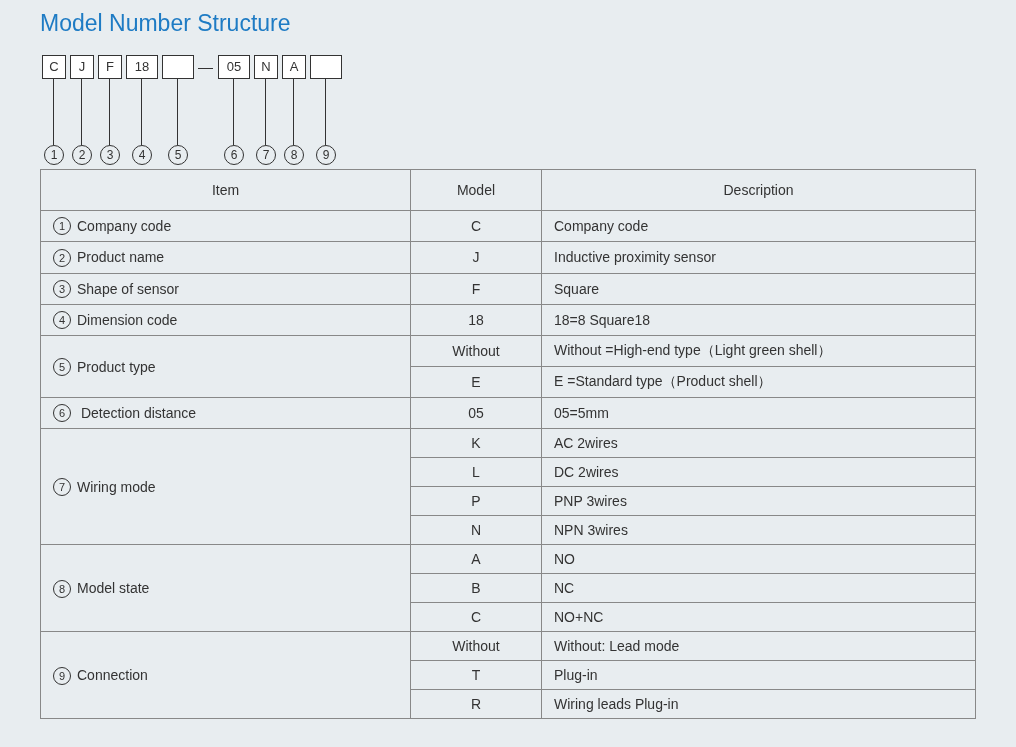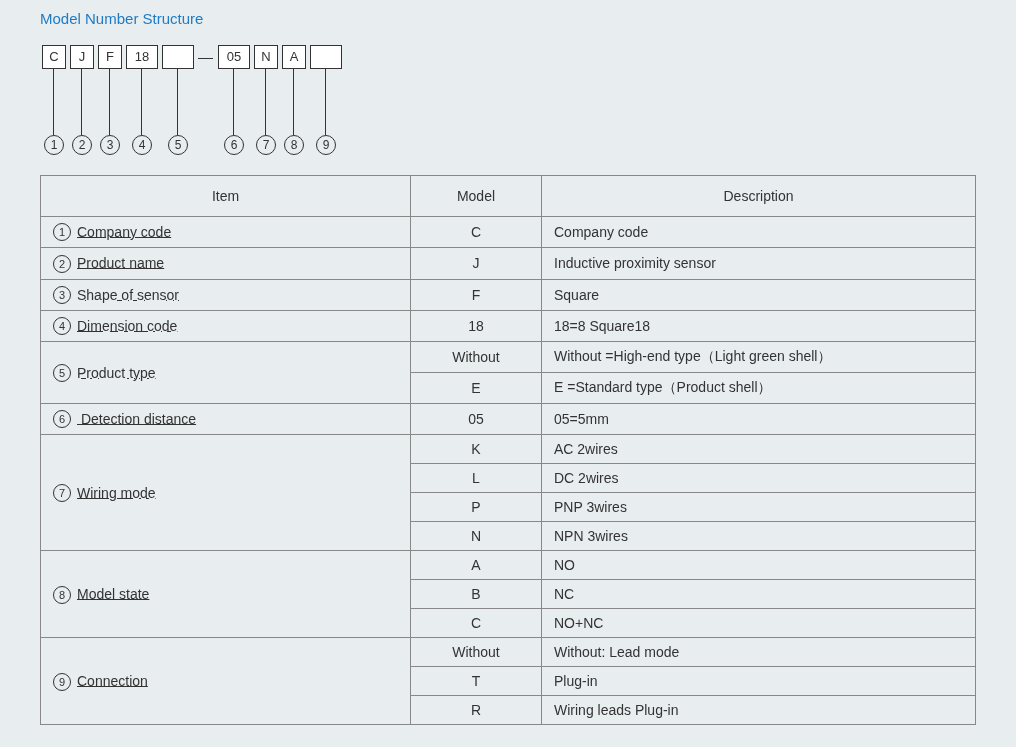--- a/index.html
+++ b/index.html
@@ -11,21 +11,21 @@
     color: #333;
   }
   .page {
     width: 1016px;
     box-sizing: border-box;
     padding: 10px 40px 40px 40px;
     background: #e8edf0;
   }
   .title {
     color: #1e7bc4;
-    font-size: 15px;
+    font-size: 23px;
     font-weight: 500;
     margin: 0 0 18px 0;
   }
   
   .model-row {
     position: relative;
     height: 110px;
   }
   .box {
     position: absolute;
@@ -62,36 +62,35 @@
     border-radius: 50%;
     text-align: center;
     line-height: 18px;
     font-size: 12px;
     background: transparent;
   }
   
   table.structure {
     width: 100%;
     border-collapse: collapse;
-    margin-top: 20px;
+    margin-top: 4px;
   }
   table.structure th, table.structure td {
     border: 1px solid #888;
     padding: 6px 10px;
     font-size: 14px;
     font-weight: normal;
   }
   table.structure th {
     text-align: center;
     height: 28px;
   }
   table.structure td.item-cell {
     text-align: left;
     padding-left: 12px;
-    text-decoration: underline;
   }
   table.structure td.code-cell {
     text-align: center;
     width: 110px;
   }
   table.structure td.desc-cell {
     text-align: left;
     padding-left: 12px;
   }
   .inline-circ {

